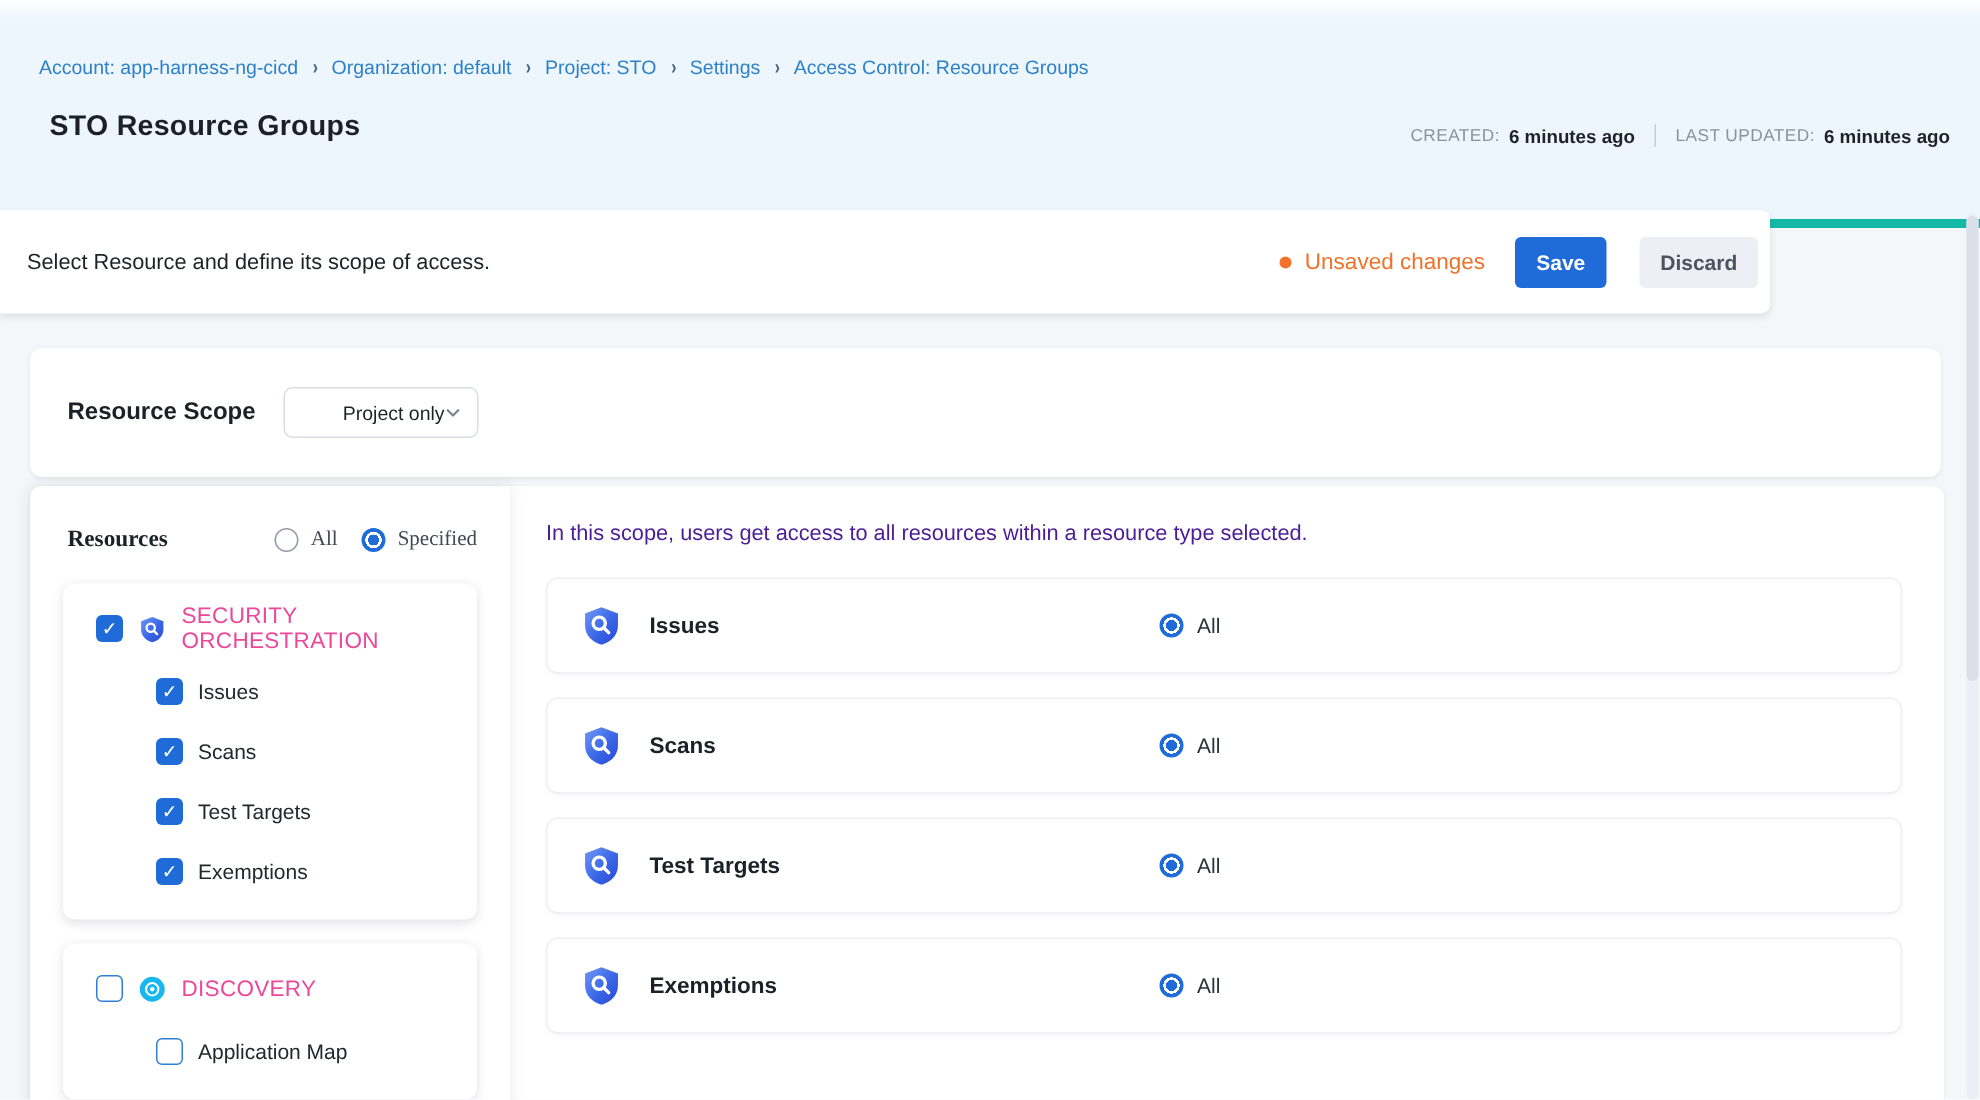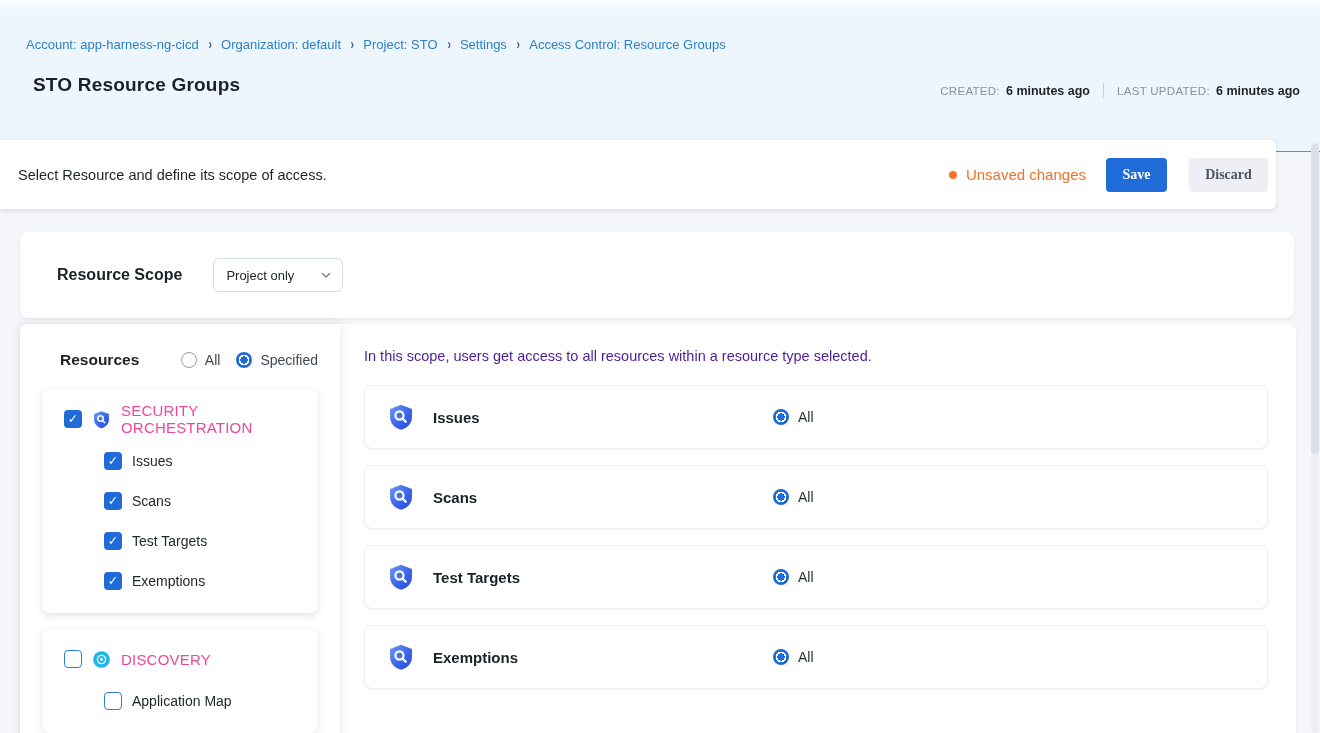--- a/index.html
+++ b/index.html
@@ -7,55 +7,55 @@
     --discovery-cyan:#1ab7ee; --header-bg:#ecf6fc;
   }
   *{box-sizing:border-box;}
   html,body{margin:0;padding:0;}
   body{
     width:1320px;height:733px;overflow:hidden;position:relative;
     font-family:"Liberation Sans","DejaVu Sans",sans-serif;
     background:#f4f6f9;color:#1e2328;
   }
   
-  .header{position:absolute;top:0;left:0;width:100%;height:152px;background:var(--header-bg);border-bottom:1px solid #14b8a6;}
+  .header{position:absolute;top:0;left:0;width:100%;height:152px;background:var(--header-bg);border-bottom:6px solid #14b8a6;}
   .top-strip{position:absolute;top:0;left:0;width:100%;height:13px;background:linear-gradient(#ffffff,rgba(255,255,255,0));}
   .breadcrumb{position:absolute;left:26px;top:37px;display:flex;align-items:center;gap:9px;font-size:13px;}
   .bc-link{color:var(--link-blue);text-decoration:none;cursor:pointer;}
   .bc-sep{color:#41607c;font-size:13px;font-weight:700;transform:scale(.8,1.1);}
   .page-title{position:absolute;left:33px;top:74px;margin:0;font-size:19px;font-weight:600;color:#1b2126;letter-spacing:.2px;}
   .meta{position:absolute;right:20px;top:83px;display:flex;align-items:center;gap:6px;}
   .meta-label{color:#8a929b;font-size:11.5px;letter-spacing:.3px;}
   .meta-value{color:#1e2328;font-weight:700;font-size:12.5px;}
   .meta-sep{width:1px;height:15px;background:#c7ced6;margin:0 7px;}
   
-  .toolbar{position:absolute;top:140px;left:0;width:1276px;height:69px;background:#fff;
+  .toolbar{position:absolute;top:140px;left:0;width:1180px;height:69px;background:#fff;
     border-radius:0 6px 6px 0;box-shadow:0 2px 5px rgba(60,70,90,.12);
     display:flex;align-items:center;}
   .toolbar-desc{margin-left:18px;font-size:14.5px;}
   .toolbar-right{margin-left:auto;margin-right:8px;display:flex;align-items:center;}
   .unsaved{display:flex;align-items:center;gap:9px;color:var(--unsaved-orange);font-size:15px;margin-right:20px;}
   .unsaved-dot{width:8px;height:8px;border-radius:50%;background:#f4732c;}
-  .btn{height:34px;border:none;border-radius:4px;font-family:Liberation Serif, serif;font-size:14px;font-weight:700;cursor:pointer;}
+  .btn{height:34px;border:none;border-radius:4px;font-family:Liberation Sans, sans-serif;font-size:14px;font-weight:700;cursor:pointer;}
   .btn-save{width:61px;background:var(--primary);color:#fff;margin-right:22px;}
   .btn-discard{width:79px;background:#edeff5;color:#4d5360;}
   
   .scope-card{position:absolute;left:20px;top:232px;width:1274px;height:86px;background:#fff;border-radius:8px;
     box-shadow:0 1px 3px rgba(40,41,61,.08);display:flex;align-items:center;padding-left:21px;}
-  .scope-title{margin:16px;font-size:16px;font-weight:700;color:#1b2126;}
+  .scope-title{margin:4px;font-size:16px;font-weight:700;color:#1b2126;}
   .dropdown{margin-left:15px;width:130px;height:34px;border:1px solid #d8dce4;border-radius:6px;background:#fff;
-    display:flex;align-items:center;justify-content:space-between;padding:0 10px 0 12px;
+    display:flex;align-items:center;justify-content:flex-end;padding:0 10px 0 12px;
     font-size:13px;font-weight:500;cursor:pointer;}
   .chev{display:flex;flex:none;}
   
   .sheet{position:absolute;left:20px;top:324px;width:1276px;height:600px;background:#fff;
     border-radius:8px 8px 0 0;box-shadow:0 1px 3px rgba(40,41,61,.06);}
   .resources-panel{position:absolute;left:0;top:0;width:320px;height:100%;background:#fff;
     border-radius:8px 0 0 0;box-shadow:0 0 10px rgba(40,41,61,.10);}
-  .res-header{display:flex;align-items:center;padding:27px 22px 0 40px;}
+  .res-header{display:flex;align-items:center;padding:27px 22px 0 25px;font-family:Liberation Serif, serif;}
   .res-title{margin:0;font-size:15.5px;font-weight:700;color:#1b2126;}
   .res-radios{margin-left:auto;display:flex;align-items:center;gap:16px;}
   .radio-opt{display:flex;align-items:center;gap:8px;cursor:pointer;font-size:14px;color:#3f4854;}
   .radio{width:16px;height:16px;border-radius:50%;border:1.5px solid #949ca6;background:#fff;flex:none;}
   .radio.on{border:none;background:radial-gradient(circle,var(--primary) 0 3.6px,#fff 3.7px 5.4px,var(--primary) 5.5px 8px);}
   .radio-label{color:#3f4854;}
   #groups{padding:20px 22px 0;}
   .group-card{background:#fff;border-radius:8px;box-shadow:0 2px 7px rgba(40,41,61,.14);padding:8px 0 12px;margin-bottom:16px;}
   .g-row{display:flex;align-items:center;}
   .g-parent{height:44px;padding-left:22px;gap:10px;}

